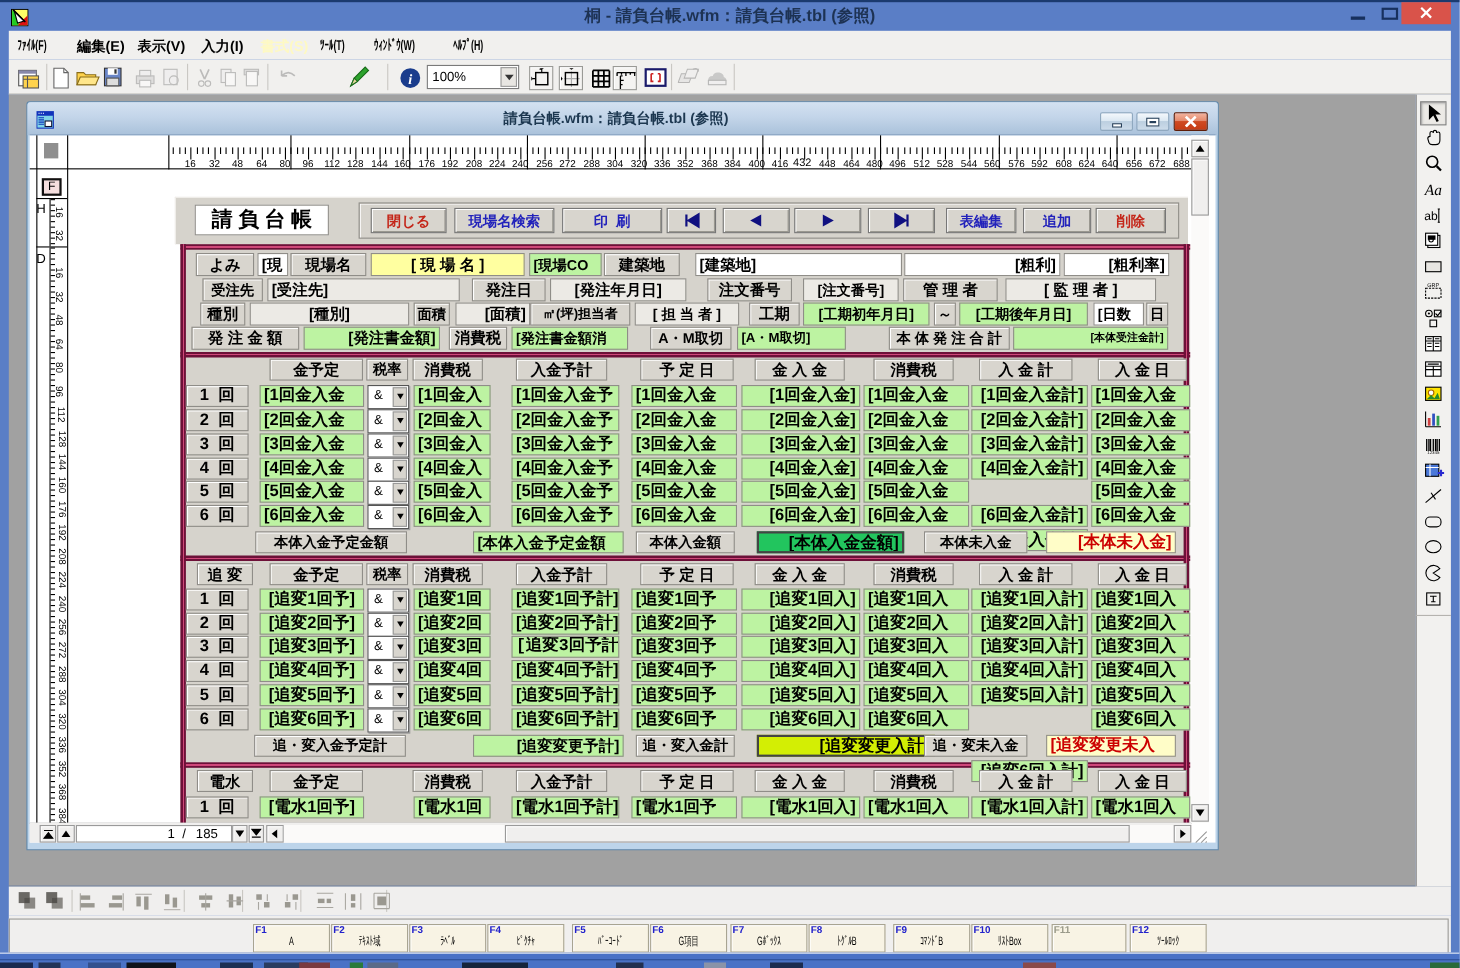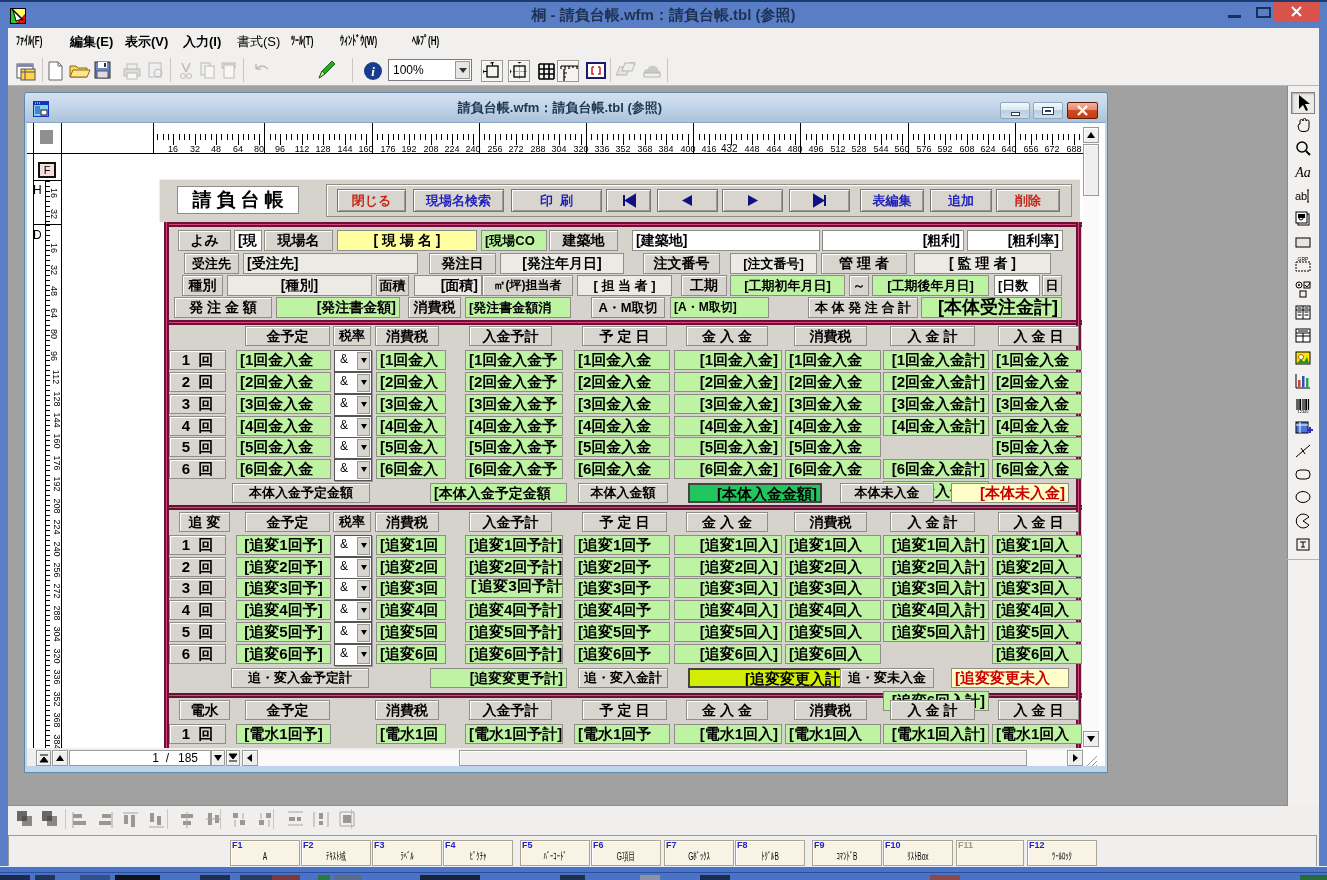--- a/index.html
+++ b/index.html
@@ -27,21 +27,21 @@
 <div style="position:absolute;left:1256px;top:7px;width:15px;height:11px;border:2px solid #17305e;background:transparent"></div>
 <div style="position:absolute;left:1274px;top:2px;width:45px;height:20px;background:#d9534a"></div>
 <svg style="position:absolute;left:1291px;top:6px" width="11" height="11">
     <path d="M1 1 L10 10 M10 1 L1 10" stroke="#fff" stroke-width="2"></path>
   </svg>
 <div style="position:absolute;left:8px;top:28px;width:1311px;height:26px;background:#f1f0ee"></div>
 <div style="position:absolute;left:16px;top:33px;width:120px;height:16px;font-size:13px;color:#000;white-space:nowrap;font-weight:bold;transform:scaleX(0.62);transform-origin:0 0;">ﾌｧｲﾙ(F)</div>
 <div style="position:absolute;left:70px;top:33px;width:120px;height:16px;font-size:13px;color:#000;white-space:nowrap;font-weight:bold;">編集(E)</div>
 <div style="position:absolute;left:125px;top:33px;width:120px;height:16px;font-size:13px;color:#000;white-space:nowrap;font-weight:bold;">表示(V)</div>
 <div style="position:absolute;left:183px;top:33px;width:120px;height:16px;font-size:13px;color:#000;white-space:nowrap;font-weight:bold;">入力(I)</div>
-<div style="position:absolute;left:237px;top:33px;width:120px;height:16px;font-size:13px;color:#000000;white-space:nowrap;font-weight:normal;">書式(S)</div>
+<div style="position:absolute;left:237px;top:33px;width:120px;height:16px;font-size:13px;color:#fef9c3;white-space:nowrap;font-weight:bold;">書式(S)</div>
 <div style="position:absolute;left:291px;top:33px;width:120px;height:16px;font-size:13px;color:#000;white-space:nowrap;font-weight:bold;transform:scaleX(0.62);transform-origin:0 0;">ﾂｰﾙ(T)</div>
 <div style="position:absolute;left:340px;top:33px;width:120px;height:16px;font-size:13px;color:#000;white-space:nowrap;font-weight:bold;transform:scaleX(0.62);transform-origin:0 0;">ｳｨﾝﾄﾞｳ(W)</div>
 <div style="position:absolute;left:412px;top:33px;width:120px;height:16px;font-size:13px;color:#000;white-space:nowrap;font-weight:bold;transform:scaleX(0.62);transform-origin:0 0;">ﾍﾙﾌﾟ(H)</div>
 <div style="position:absolute;left:8px;top:54px;width:1311px;height:32px;background:#f1f0ee;border-bottom:1px solid #b8b6b2"></div>
 <svg style="position:absolute;left:16px;top:61px" width="22" height="20">
 <rect x="1" y="3" width="16" height="14" fill="#fff" stroke="#555"></rect>
 <rect x="1" y="3" width="16" height="3" fill="#88a"></rect>
 <rect x="5" y="8" width="14" height="11" fill="#ffd34d" stroke="#555"></rect>
 <path d="M5 11 h14 M9 8 v11" stroke="#555"></path>
 </svg>
@@ -593,21 +593,21 @@
 <div class="fg" style="left:872px;top:275px;width:117px;height:21px;line-height:19px;text-align:center;font-size:13px;">[工期後年月日]</div>
 <div class="fw" style="left:994px;top:275px;width:46px;height:21px;line-height:19px;text-align:left;font-size:13px;">[日数</div>
 <div class="lb" style="left:1042px;top:275px;width:20px;height:21px;line-height:19px;font-size:13px">日</div>
 <div class="lb" style="left:174px;top:297px;width:98px;height:21px;line-height:19px;font-size:14px">発 注 金 額</div>
 <div class="fg" style="left:276px;top:297px;width:124px;height:21px;line-height:19px;text-align:right;font-size:14px;">[発注書金額]</div>
 <div class="lb" style="left:408px;top:297px;width:53px;height:21px;line-height:19px;font-size:14px">消費税</div>
 <div class="fg" style="left:465px;top:297px;width:106px;height:21px;line-height:19px;text-align:left;font-size:13px;">[発注書金額消</div>
 <div class="lb" style="left:591px;top:297px;width:74px;height:21px;line-height:19px;font-size:13px">A・M取切</div>
 <div class="fg" style="left:670px;top:297px;width:99px;height:21px;line-height:19px;text-align:left;font-size:12px;">[A・M取切]</div>
 <div class="lb" style="left:808px;top:297px;width:110px;height:21px;line-height:19px;font-size:13px">本 体 発 注 合 計</div>
-<div class="fg" style="left:921px;top:297px;width:141px;height:21px;line-height:19px;text-align:right;font-size:18px;">[本体受注金計]</div>
+<div class="fg" style="left:921px;top:297px;width:141px;height:21px;line-height:19px;text-align:right;font-size:10px;">[本体受注金計]</div>
 <div class="lb" style="left:245px;top:326px;width:85px;height:20px;line-height:18px;font-size:14px">金予定</div>
 <div class="lb" style="left:333px;top:326px;width:38px;height:20px;line-height:18px;font-size:13px">税率</div>
 <div class="lb" style="left:375px;top:326px;width:64px;height:20px;line-height:18px;font-size:14px">消費税</div>
 <div class="lb" style="left:469px;top:326px;width:83px;height:20px;line-height:18px;font-size:14px">入金予計</div>
 <div class="lb" style="left:582px;top:326px;width:85px;height:20px;line-height:18px;font-size:14px">予 定 日</div>
 <div class="lb" style="left:686px;top:326px;width:82px;height:20px;line-height:18px;font-size:14px">金 入 金</div>
 <div class="lb" style="left:794px;top:326px;width:73px;height:20px;line-height:18px;font-size:14px">消費税</div>
 <div class="lb" style="left:890px;top:326px;width:85px;height:20px;line-height:18px;font-size:14px">入 金 計</div>
 <div class="lb" style="left:998px;top:326px;width:81px;height:20px;line-height:18px;font-size:14px">入 金 日</div>
 <div class="lb" style="left:169px;top:350px;width:57px;height:20px;line-height:18px;font-size:15px">1&nbsp;&nbsp;回</div>

